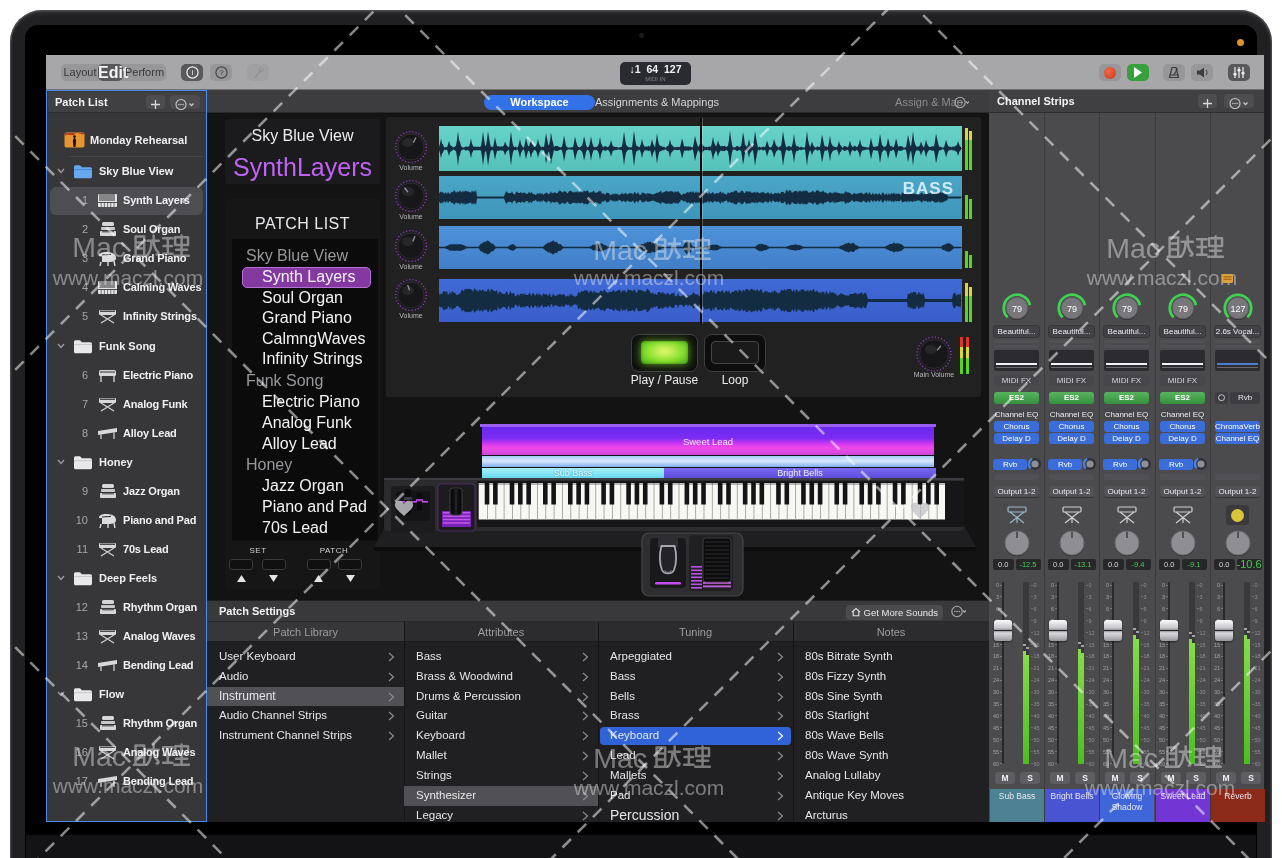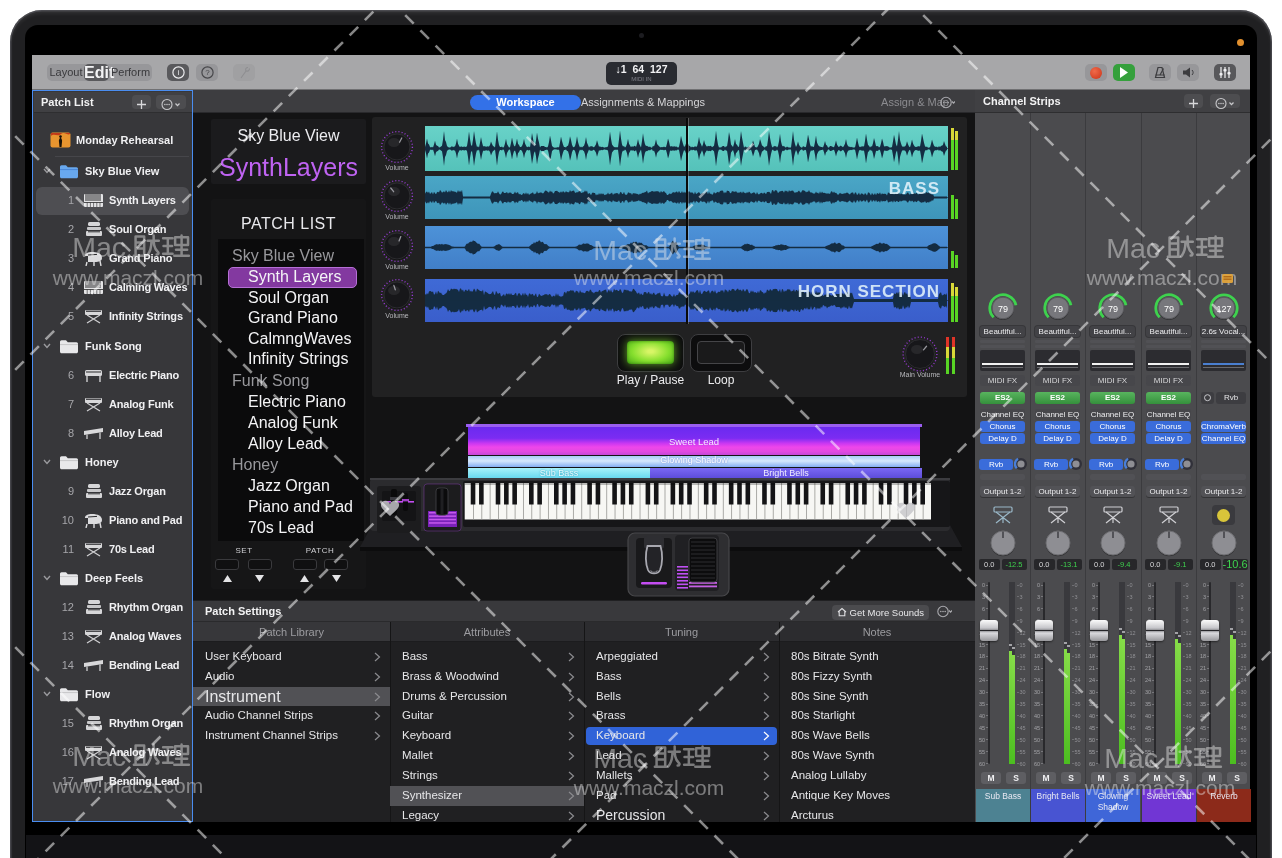--- a/index.html
+++ b/index.html
@@ -3,21 +3,21 @@
 *{margin:0;padding:0;box-sizing:border-box}
 body{background:#fff;font-family:"Liberation Sans",sans-serif;-webkit-font-smoothing:antialiased}
 #stage{position:relative;width:1282px;height:858px;overflow:hidden;background:#fff}
 </style></head><body>
 <div id="stage">
 <div style="position:absolute;left:10px;top:10px;width:1262px;height:860px;background:#202022;border-radius:32px 32px 0 0;box-shadow:inset 0 0 0 1.5px rgba(105,105,112,.45), inset 0 3px 4px rgba(255,255,255,.10);"></div>
 <div style="position:absolute;left:25px;top:25px;width:1232px;height:845px;background:#000;border-radius:13px 13px 0 0;"></div>
 <div style="position:absolute;left:26px;top:835px;width:1230px;height:23px;background:#131316;"></div>
 <div style="position:absolute;left:639px;top:33px;width:5px;height:5px;background:#1c1c20;border-radius:50%;"></div>
 <div style="position:absolute;left:1237px;top:39px;width:7px;height:7px;background:#e2902e;border-radius:50%;"></div>
-<div style="position:absolute;left:32px;top:55px;width:1218px;height:765px;background:#141415;text-decoration:underline;">
+<div style="position:absolute;left:46px;top:55px;width:1218px;height:765px;background:#141415;text-decoration:underline;">
 <div style="position:absolute;left:0px;top:0px;width:1218px;height:35px;background:#a7a7a9;border-bottom:1px solid #707072;"></div>
       <div style="position:absolute;left:15px;top:9px;width:105px;height:17px;background:#97979a;border-radius:5px;"></div>
       <div style="position:absolute;left:15px;top:9px;width:38px;height:17px;font-size:11px;color:#39393c;line-height:17px;text-align:center;">Layout</div>
       <div style="position:absolute;left:52px;top:9px;width:25px;height:17px;background:#59595c;border-radius:5px;"></div>
       <div style="position:absolute;left:52px;top:9px;width:25px;height:17px;font-size:16px;color:#f4f4f5;line-height:17px;text-align:right;font-weight:bold;">Edit</div>
       <div style="position:absolute;left:77px;top:9px;width:43px;height:17px;font-size:11px;color:#39393c;line-height:17px;text-align:center;">Perform</div>
       <div style="position:absolute;left:135px;top:9px;width:22px;height:17px;background:#59595c;border-radius:5px;">
         <svg width="13" height="13" viewBox="0 0 13 13" style="margin:2px auto;display:block">
           <circle cx="6.5" cy="6.5" r="5.6" fill="none" stroke="#ececee" stroke-width="1.2"></circle>
           <text x="6.5" y="9.3" font-size="8" fill="#ececee" text-anchor="middle" font-family="Liberation Sans">i</text>
@@ -387,21 +387,20 @@
       <div style="position:absolute;left:393px;top:171px;width:523px;height:43px;background:linear-gradient(180deg,#4d92d8,#417fc8);"></div>
       <svg style="position:absolute;left:393px;top:171px" width="523" height="43">
         <polygon points="0,20.8 1,20.8 2,20.8 3,20.8 4,20.8 5,20.8 6,20.7 7,20.1 8,19.9 9,19.5 10,18.7 11,18.5 12,18.1 13,18.7 14,18 15,18.2 16,18.4 17,17.8 18,18.7 19,18.3 20,18.2 21,17.9 22,18.4 23,18.5 24,19 25,19.3 26,20.1 27,20.4 28,20.6 29,20.8 30,20.8 31,20.8 32,20.8 33,20.8 34,20.8 35,20.8 36,20.8 37,20.8 38,20.8 39,20.8 40,20.4 41,18.6 42,17.6 43,17.7 44,16.5 45,16 46,15.5 47,16 48,14.3 49,15.1 50,15.1 51,16.2 52,17 53,17.9 54,17.4 55,18.8 56,20.2 57,20.8 58,20.8 59,20.8 60,20.8 61,20.8 62,20.8 63,20.8 64,20.8 65,20.8 66,20.8 67,20.8 68,20.8 69,20.5 70,19.9 71,19 72,18.7 73,18.6 74,18.1 75,18.8 76,19.5 77,20.5 78,20.8 79,20.8 80,20.8 81,20.8 82,20.8 83,20.8 84,20.8 85,20.8 86,20.8 87,20.8 88,20.8 89,20.8 90,20.8 91,20.8 92,20.8 93,20.8 94,20.8 95,20.8 96,20.8 97,20.8 98,20.8 99,20.8 100,20.8 101,20.8 102,20.8 103,20.8 104,20.8 105,19.8 106,19 107,17.7 108,18.1 109,16 110,17.4 111,15.7 112,15.7 113,15.8 114,14.2 115,14.8 116,16.4 117,15.8 118,16 119,17.8 120,18.2 121,18 122,18.6 123,19.8 124,20.6 125,20.8 126,20.8 127,20.8 128,20.8 129,20.8 130,20.8 131,20.8 132,20.8 133,20.8 134,20.8 135,20.8 136,20.8 137,20.8 138,20.8 139,20.8 140,20.8 141,20.8 142,20.8 143,20.8 144,20.8 145,20.8 146,20.8 147,20.8 148,20.8 149,20.8 150,20.8 151,20.4 152,20.2 153,19.4 154,18.5 155,18.7 156,18.7 157,18.4 158,17.4 159,17.4 160,18 161,17.5 162,17.5 163,17.5 164,18 165,18.9 166,19 167,19.5 168,20.2 169,20.8 170,20.8 171,20.8 172,20.8 173,20.8 174,20.8 175,20.8 176,20.8 177,20.8 178,20.8 179,20.8 180,20.8 181,20.8 182,20.8 183,20.8 184,20.8 185,20.8 186,20.8 187,20.8 188,20.8 189,20.8 190,20.8 191,20.8 192,20.8 193,20.8 194,20.8 195,20.8 196,20.8 197,20.8 198,20.3 199,20.1 200,19.8 201,19.2 202,18.4 203,17.9 204,18.2 205,17.9 206,16.2 207,17.7 208,15.8 209,16 210,16.3 211,15.4 212,16.2 213,17.7 214,15.9 215,17.3 216,16.6 217,17.2 218,18.6 219,19.1 220,19.5 221,19.1 222,19.7 223,20.6 224,20.8 225,20.8 226,20.8 227,20.8 228,20.8 229,20.8 230,20.8 231,20.8 232,20.8 233,20.8 234,20.8 235,20.8 236,20.8 237,20.8 238,20.8 239,20.8 240,20.8 241,20.8 242,20.8 243,20.8 244,20.8 245,19.2 246,17 247,15.8 248,14.6 249,16.6 250,16.8 251,15.6 252,17.6 253,19.7 254,20.8 255,20.8 256,20.8 257,20.8 258,20.8 259,20.8 260,20.8 261,20.8 262,20.8 263,20.8 264,20.8 265,20.8 266,20.8 267,20.8 268,20.5 269,19.7 270,19.5 271,18.7 272,19.1 273,19 274,18.4 275,18.9 276,18.4 277,18.6 278,19 279,18.8 280,19.9 281,20.3 282,20.6 283,20.8 284,20.8 285,20.8 286,20.8 287,20.8 288,20.8 289,20.8 290,20.8 291,20.8 292,20.8 293,20.8 294,20.8 295,20.8 296,20.8 297,20.8 298,20.8 299,20.8 300,20.8 301,20.8 302,20.8 303,20.8 304,20.8 305,20.8 306,20.8 307,20.8 308,20.8 309,20.8 310,20.8 311,20.8 312,20.8 313,20.8 314,20.8 315,20.8 316,20.7 317,20.1 318,19.3 319,18.7 320,17.7 321,18.4 322,17.4 323,18.1 324,18 325,18.8 326,18.9 327,18.5 328,19.7 329,19.8 330,20.8 331,20.8 332,20.8 333,20.8 334,20.8 335,20.8 336,20.8 337,20.8 338,20.8 339,20.8 340,20.8 341,20.8 342,20.8 343,20.8 344,20.8 345,20.8 346,20.8 347,20.8 348,20.6 349,20 350,19.9 351,19.1 352,19.6 353,18.8 354,19.1 355,19 356,18.1 357,18.7 358,18.4 359,19.2 360,18.9 361,19.1 362,19.7 363,20.3 364,20.5 365,20.8 366,20.8 367,20.8 368,20.8 369,20.8 370,20.8 371,20.8 372,20.8 373,20.8 374,20.8 375,20.8 376,20.8 377,20.8 378,20.8 379,20.8 380,20.8 381,20.8 382,20.8 383,20.8 384,20.8 385,20.8 386,20.8 387,20.8 388,20.8 389,20.8 390,20.8 391,20.8 392,20.8 393,20.8 394,20.8 395,20.8 396,20.8 397,20.8 398,20.8 399,20.8 400,20.8 401,20 402,19.8 403,19.3 404,19.1 405,18.5 406,17.8 407,17.3 408,17.6 409,17 410,16.3 411,17.7 412,17.7 413,17.2 414,16.8 415,17.3 416,18.3 417,19.4 418,19.2 419,19.9 420,20.7 421,20.8 422,20.8 423,20.8 424,20.8 425,20.8 426,20.8 427,20.8 428,20.8 429,20.8 430,20.8 431,20.8 432,20.8 433,20.8 434,20.8 435,20.8 436,20.8 437,20.8 438,20.8 439,20.8 440,20.8 441,20.8 442,20.8 443,20.8 444,20.8 445,20.8 446,20.8 447,20 448,19.7 449,19.1 450,18.8 451,18.1 452,17.7 453,17.9 454,17.3 455,16.3 456,17.6 457,17.6 458,17.6 459,16.8 460,18.1 461,17.7 462,18.1 463,18.7 464,19.4 465,20.4 466,20.8 467,20.8 468,20.8 469,20.8 470,20.8 471,20.8 472,20.8 473,20.8 474,20.8 475,20.8 476,20.8 477,20.8 478,20.8 479,20.8 480,20.8 481,20.8 482,20.8 483,20.8 484,20.8 485,20.8 486,20.8 487,20.8 488,20.8 489,20.8 490,20.8 491,20.8 492,20.8 493,20.8 494,20.8 495,20.8 496,20.8 497,20.8 498,20.8 499,20.8 500,20.8 501,20.8 502,20.7 503,20 504,19.1 505,19 506,18.3 507,18.3 508,17.3 509,17.5 510,17.1 511,17.8 512,18.1 513,19.2 514,19.7 515,20.8 516,20.8 517,20.8 518,20.8 519,20.8 520,20.8 521,20.8 522,20.8 522,22.2 521,22.2 520,22.2 519,22.2 518,22.2 517,22.2 516,22.2 515,22.2 514,23.3 513,23.8 512,24.9 511,25.2 510,25.9 509,25.5 508,25.7 507,24.7 506,24.7 505,24 504,23.9 503,23 502,22.3 501,22.2 500,22.2 499,22.2 498,22.2 497,22.2 496,22.2 495,22.2 494,22.2 493,22.2 492,22.2 491,22.2 490,22.2 489,22.2 488,22.2 487,22.2 486,22.2 485,22.2 484,22.2 483,22.2 482,22.2 481,22.2 480,22.2 479,22.2 478,22.2 477,22.2 476,22.2 475,22.2 474,22.2 473,22.2 472,22.2 471,22.2 470,22.2 469,22.2 468,22.2 467,22.2 466,22.2 465,22.6 464,23.6 463,24.3 462,24.9 461,25.3 460,24.9 459,26.2 458,25.4 457,25.4 456,25.4 455,26.7 454,25.7 453,25.1 452,25.3 451,24.9 450,24.2 449,23.9 448,23.3 447,23 446,22.2 445,22.2 444,22.2 443,22.2 442,22.2 441,22.2 440,22.2 439,22.2 438,22.2 437,22.2 436,22.2 435,22.2 434,22.2 433,22.2 432,22.2 431,22.2 430,22.2 429,22.2 428,22.2 427,22.2 426,22.2 425,22.2 424,22.2 423,22.2 422,22.2 421,22.2 420,22.3 419,23.1 418,23.8 417,23.6 416,24.7 415,25.7 414,26.2 413,25.8 412,25.3 411,25.3 410,26.7 409,26 408,25.4 407,25.7 406,25.2 405,24.5 404,23.9 403,23.7 402,23.2 401,23 400,22.2 399,22.2 398,22.2 397,22.2 396,22.2 395,22.2 394,22.2 393,22.2 392,22.2 391,22.2 390,22.2 389,22.2 388,22.2 387,22.2 386,22.2 385,22.2 384,22.2 383,22.2 382,22.2 381,22.2 380,22.2 379,22.2 378,22.2 377,22.2 376,22.2 375,22.2 374,22.2 373,22.2 372,22.2 371,22.2 370,22.2 369,22.2 368,22.2 367,22.2 366,22.2 365,22.2 364,22.5 363,22.7 362,23.3 361,23.9 360,24.1 359,23.8 358,24.6 357,24.3 356,24.9 355,24 354,23.9 353,24.2 352,23.4 351,23.9 350,23.1 349,23 348,22.4 347,22.2 346,22.2 345,22.2 344,22.2 343,22.2 342,22.2 341,22.2 340,22.2 339,22.2 338,22.2 337,22.2 336,22.2 335,22.2 334,22.2 333,22.2 332,22.2 331,22.2 330,22.2 329,23.2 328,23.3 327,24.5 326,24.1 325,24.2 324,25 323,24.9 322,25.6 321,24.6 320,25.3 319,24.3 318,23.7 317,22.9 316,22.3 315,22.2 314,22.2 313,22.2 312,22.2 311,22.2 310,22.2 309,22.2 308,22.2 307,22.2 306,22.2 305,22.2 304,22.2 303,22.2 302,22.2 301,22.2 300,22.2 299,22.2 298,22.2 297,22.2 296,22.2 295,22.2 294,22.2 293,22.2 292,22.2 291,22.2 290,22.2 289,22.2 288,22.2 287,22.2 286,22.2 285,22.2 284,22.2 283,22.2 282,22.4 281,22.7 280,23.1 279,24.2 278,24 277,24.4 276,24.6 275,24.1 274,24.6 273,24 272,23.9 271,24.3 270,23.5 269,23.3 268,22.5 267,22.2 266,22.2 265,22.2 264,22.2 263,22.2 262,22.2 261,22.2 260,22.2 259,22.2 258,22.2 257,22.2 256,22.2 255,22.2 254,22.2 253,23.3 252,25.4 251,27.4 250,26.2 249,26.4 248,28.4 247,27.2 246,26 245,23.8 244,22.2 243,22.2 242,22.2 241,22.2 240,22.2 239,22.2 238,22.2 237,22.2 236,22.2 235,22.2 234,22.2 233,22.2 232,22.2 231,22.2 230,22.2 229,22.2 228,22.2 227,22.2 226,22.2 225,22.2 224,22.2 223,22.4 222,23.3 221,23.9 220,23.5 219,23.9 218,24.4 217,25.8 216,26.4 215,25.7 214,27.1 213,25.3 212,26.8 211,27.6 210,26.7 209,27 208,27.2 207,25.3 206,26.8 205,25.1 204,24.8 203,25.1 202,24.6 201,23.8 200,23.2 199,22.9 198,22.7 197,22.2 196,22.2 195,22.2 194,22.2 193,22.2 192,22.2 191,22.2 190,22.2 189,22.2 188,22.2 187,22.2 186,22.2 185,22.2 184,22.2 183,22.2 182,22.2 181,22.2 180,22.2 179,22.2 178,22.2 177,22.2 176,22.2 175,22.2 174,22.2 173,22.2 172,22.2 171,22.2 170,22.2 169,22.2 168,22.8 167,23.5 166,24 165,24.1 164,25 163,25.5 162,25.5 161,25.5 160,25 159,25.6 158,25.6 157,24.6 156,24.3 155,24.3 154,24.5 153,23.6 152,22.8 151,22.6 150,22.2 149,22.2 148,22.2 147,22.2 146,22.2 145,22.2 144,22.2 143,22.2 142,22.2 141,22.2 140,22.2 139,22.2 138,22.2 137,22.2 136,22.2 135,22.2 134,22.2 133,22.2 132,22.2 131,22.2 130,22.2 129,22.2 128,22.2 127,22.2 126,22.2 125,22.2 124,22.4 123,23.2 122,24.4 121,25 120,24.8 119,25.2 118,27 117,27.2 116,26.6 115,28.2 114,28.8 113,27.2 112,27.3 111,27.3 110,25.6 109,27 108,24.9 107,25.3 106,24 105,23.2 104,22.2 103,22.2 102,22.2 101,22.2 100,22.2 99,22.2 98,22.2 97,22.2 96,22.2 95,22.2 94,22.2 93,22.2 92,22.2 91,22.2 90,22.2 89,22.2 88,22.2 87,22.2 86,22.2 85,22.2 84,22.2 83,22.2 82,22.2 81,22.2 80,22.2 79,22.2 78,22.2 77,22.5 76,23.5 75,24.2 74,24.9 73,24.4 72,24.3 71,24 70,23.1 69,22.5 68,22.2 67,22.2 66,22.2 65,22.2 64,22.2 63,22.2 62,22.2 61,22.2 60,22.2 59,22.2 58,22.2 57,22.2 56,22.8 55,24.2 54,25.6 53,25.1 52,26 51,26.8 50,27.9 49,27.9 48,28.7 47,27 46,27.5 45,27 44,26.5 43,25.3 42,25.4 41,24.4 40,22.6 39,22.2 38,22.2 37,22.2 36,22.2 35,22.2 34,22.2 33,22.2 32,22.2 31,22.2 30,22.2 29,22.2 28,22.4 27,22.6 26,22.9 25,23.7 24,24 23,24.5 22,24.6 21,25.1 20,24.8 19,24.7 18,24.3 17,25.2 16,24.6 15,24.8 14,25 13,24.3 12,24.9 11,24.5 10,24.3 9,23.5 8,23.1 7,22.9 6,22.3 5,22.2 4,22.2 3,22.2 2,22.2 1,22.2 0,22.2" fill="#142c42"></polygon>
         <rect x="0" y="21.0" width="523" height="1" fill="#142c42" opacity=".7"></rect>
       </svg>
       <div style="position:absolute;left:393px;top:224px;width:523px;height:43px;background:linear-gradient(180deg,#3f6ad6,#3a5ecb);"></div>
       <svg style="position:absolute;left:393px;top:224px" width="523" height="43">
         <polygon points="0,14.8 1,16 2,14 3,15.6 4,12.6 5,11.9 6,12.3 7,13.3 8,12.2 9,15.8 10,14.9 11,12.2 12,15.4 13,11.7 14,12.8 15,14.2 16,13.4 17,15.5 18,15.9 19,16 20,14.7 21,14.5 22,13 23,10.1 24,12 25,11.7 26,9.5 27,10.1 28,10.5 29,9.6 30,10.2 31,9.8 32,10.6 33,10.8 34,13.1 35,9.4 36,9.4 37,11.8 38,10.6 39,13.3 40,11.2 41,10.6 42,12.1 43,11.6 44,9.7 45,12.8 46,11.4 47,13 48,11.7 49,9.5 50,10.7 51,13.3 52,9.6 53,10.5 54,11.1 55,12.1 56,12.1 57,12.6 58,10.6 59,16.2 60,12.2 61,13.1 62,13.5 63,14.2 64,15.3 65,15 66,15.1 67,13.4 68,12 69,15.2 70,16.1 71,11.8 72,13.6 73,15 74,14.3 75,13.8 76,17.4 77,17.1 78,16 79,15.1 80,17.4 81,14.7 82,14.4 83,15.8 84,14 85,16 86,14.1 87,16 88,16 89,16.1 90,14.6 91,13.8 92,17.4 93,15.1 94,14 95,14.7 96,16.7 97,16.1 98,13.8 99,16.8 100,13.5 101,16 102,15.4 103,18 104,14.5 105,14.4 106,16.1 107,14.7 108,15.3 109,17.2 110,15.7 111,14.3 112,17.9 113,17.8 114,14.7 115,15.7 116,17 117,16.8 118,16.2 119,15.9 120,15.1 121,15.6 122,15 123,16.4 124,15.3 125,14.9 126,16.5 127,18 128,17.1 129,16.5 130,17.8 131,14 132,17 133,14.5 134,17.5 135,16.8 136,18.2 137,16.8 138,17.6 139,13.4 140,12.7 141,14.8 142,12.3 143,12.3 144,12.5 145,11.7 146,10.9 147,12.1 148,11 149,12.4 150,14 151,11.4 152,12.3 153,12.5 154,14.6 155,11.1 156,13.3 157,13.5 158,13.6 159,14.1 160,14.3 161,12.3 162,11.8 163,12.1 164,13 165,10.5 166,11.1 167,13.3 168,13.3 169,14.4 170,12.7 171,12.9 172,12.4 173,13.2 174,11.3 175,11 176,13.8 177,11.8 178,12.2 179,10.7 180,11.2 181,10.3 182,14.1 183,11.9 184,10.6 185,13 186,10.4 187,13.2 188,13.3 189,9.5 190,11.6 191,11.1 192,10.8 193,12 194,12.1 195,10 196,11.1 197,13.8 198,13.7 199,10.2 200,11.2 201,10.6 202,11.7 203,10.7 204,12.3 205,12.3 206,12.4 207,12.6 208,9.7 209,10 210,11.5 211,12.4 212,14.5 213,14.4 214,13.3 215,16 216,14.2 217,15.5 218,16.3 219,13.1 220,13.3 221,13.1 222,15 223,13.5 224,12.8 225,15.5 226,14 227,16.1 228,14.3 229,13.6 230,15.7 231,15.7 232,15 233,14 234,14.6 235,13.3 236,17.1 237,17.3 238,17.2 239,13.6 240,16.4 241,17.4 242,17 243,17.6 244,15.3 245,14.9 246,16.4 247,17.6 248,17.5 249,14.7 250,17.7 251,16.6 252,15.7 253,15.9 254,13.6 255,13.6 256,15.5 257,15 258,16.1 259,14.9 260,17.4 261,16.9 262,14.1 263,15.7 264,15.5 265,14 266,11.7 267,13.7 268,12.1 269,13.6 270,13.7 271,12.2 272,11.1 273,11.6 274,14.6 275,10.8 276,14.6 277,15.2 278,13.2 279,11.8 280,12 281,13.1 282,12.8 283,11.6 284,11.4 285,14.7 286,12.8 287,11.8 288,11.8 289,13.7 290,11 291,14.1 292,14.4 293,12.7 294,12.7 295,13 296,11.1 297,12 298,10.9 299,14.1 300,9.9 301,11.4 302,11.3 303,13.5 304,10.6 305,11.4 306,12.1 307,9.8 308,10.3 309,10.1 310,12.1 311,11.3 312,10.1 313,9.6 314,11.4 315,10.4 316,11.1 317,12.6 318,9.7 319,11.2 320,12.8 321,11 322,9.8 323,11.5 324,14.3 325,14.1 326,11.3 327,13.2 328,11.6 329,13.7 330,13.1 331,13.5 332,14.3 333,11.7 334,14.2 335,11.2 336,11.5 337,13 338,13.3 339,15.1 340,13.2 341,14 342,10.5 343,11.1 344,12.2 345,10 346,10.8 347,12.1 348,9.9 349,10.2 350,9.8 351,9.9 352,9.9 353,12.2 354,12.3 355,9.7 356,13.9 357,9.9 358,10.4 359,13.2 360,11.3 361,12.4 362,10.8 363,10 364,10.7 365,10.3 366,12.8 367,11.8 368,12 369,9.9 370,13.1 371,10.9 372,11 373,12.5 374,9.9 375,10.1 376,12.9 377,12.6 378,11.2 379,13.3 380,13.9 381,12.6 382,14.7 383,12.2 384,13.3 385,12.3 386,15.9 387,12.2 388,12.7 389,14.8 390,15.2 391,11.6 392,14.4 393,12.8 394,14.2 395,12.7 396,15.6 397,13.9 398,17 399,16.6 400,15.3 401,15.9 402,13.6 403,14.9 404,15.3 405,15.6 406,16.6 407,16.5 408,16.1 409,17.3 410,16.6 411,14.7 412,15.1 413,15.1 414,14.9 415,14.8 416,12.9 417,15 418,13.9 419,16 420,13.8 421,15 422,13.5 423,13.1 424,16.5 425,13.4 426,14.5 427,13.4 428,17.1 429,20 430,20 431,20 432,20 433,20 434,20 435,20 436,20 437,20 438,20 439,20 440,20 441,20 442,20 443,20 444,20 445,20 446,20 447,20 448,20 449,20 450,20 451,20 452,20 453,20 454,20 455,20 456,20 457,20 458,20 459,20 460,20 461,20 462,20 463,20 464,20 465,20 466,20 467,20 468,20 469,13.9 470,15.2 471,14.4 472,13.1 473,15.1 474,12.4 475,12.9 476,13.6 477,13 478,16.7 479,14 480,12.8 481,15.3 482,14.1 483,16.4 484,13.4 485,15.8 486,20 487,20 488,20 489,20 490,20 491,20 492,20 493,20 494,20 495,20 496,20 497,20 498,20 499,20 500,20 501,20 502,20 503,20 504,20 505,20 506,20 507,20 508,20 509,20 510,20 511,20 512,20 513,20 514,15.3 515,14 516,13.3 517,16.5 518,16 519,15.5 520,14.8 521,16.3 522,13.7 522,29.3 521,26.7 520,28.2 519,27.5 518,27 517,26.5 516,29.7 515,29 514,27.7 513,23 512,23 511,23 510,23 509,23 508,23 507,23 506,23 505,23 504,23 503,23 502,23 501,23 500,23 499,23 498,23 497,23 496,23 495,23 494,23 493,23 492,23 491,23 490,23 489,23 488,23 487,23 486,23 485,27.2 484,29.6 483,26.6 482,28.9 481,27.7 480,30.2 479,29 478,26.3 477,30 476,29.4 475,30.1 474,30.6 473,27.9 472,29.9 471,28.6 470,27.8 469,29.1 468,23 467,23 466,23 465,23 464,23 463,23 462,23 461,23 460,23 459,23 458,23 457,23 456,23 455,23 454,23 453,23 452,23 451,23 450,23 449,23 448,23 447,23 446,23 445,23 444,23 443,23 442,23 441,23 440,23 439,23 438,23 437,23 436,23 435,23 434,23 433,23 432,23 431,23 430,23 429,23 428,25.9 427,29.6 426,28.5 425,29.6 424,26.5 423,29.9 422,29.5 421,28 420,29.2 419,27 418,29.1 417,28 416,30.1 415,28.2 414,28.1 413,27.9 412,27.9 411,28.3 410,26.4 409,25.7 408,26.9 407,26.5 406,26.4 405,27.4 404,27.7 403,28.1 402,29.4 401,27.1 400,27.7 399,26.4 398,26 397,29.1 396,27.4 395,30.3 394,28.8 393,30.2 392,28.6 391,31.4 390,27.8 389,28.2 388,30.3 387,30.8 386,27.1 385,30.7 384,29.7 383,30.8 382,28.3 381,30.4 380,29.1 379,29.7 378,31.8 377,30.4 376,30.1 375,32.9 374,33.1 373,30.5 372,32 371,32.1 370,29.9 369,33.1 368,31 367,31.2 366,30.2 365,32.7 364,32.3 363,33 362,32.2 361,30.6 360,31.7 359,29.8 358,32.6 357,33.1 356,29.1 355,33.3 354,30.7 353,30.8 352,33.1 351,33.1 350,33.2 349,32.8 348,33.1 347,30.9 346,32.2 345,33 344,30.8 343,31.9 342,32.5 341,29 340,29.8 339,27.9 338,29.7 337,30 336,31.5 335,31.8 334,28.8 333,31.3 332,28.7 331,29.5 330,29.9 329,29.3 328,31.4 327,29.8 326,31.7 325,28.9 324,28.7 323,31.5 322,33.2 321,32 320,30.2 319,31.8 318,33.3 317,30.4 316,31.9 315,32.6 314,31.6 313,33.4 312,32.9 311,31.7 310,30.9 309,32.9 308,32.7 307,33.2 306,30.9 305,31.6 304,32.4 303,29.5 302,31.7 301,31.6 300,33.1 299,28.9 298,32.1 297,31 296,31.9 295,30 294,30.3 293,30.3 292,28.6 291,28.9 290,32 289,29.3 288,31.2 287,31.2 286,30.2 285,28.3 284,31.6 283,31.4 282,30.2 281,29.9 280,31 279,31.2 278,29.8 277,27.8 276,28.4 275,32.2 274,28.4 273,31.4 272,31.9 271,30.8 270,29.3 269,29.4 268,30.9 267,29.3 266,31.3 265,29 264,27.5 263,27.3 262,28.9 261,26.1 260,25.6 259,28.1 258,26.9 257,28 256,27.5 255,29.4 254,29.4 253,27.1 252,27.3 251,26.4 250,25.3 249,28.3 248,25.5 247,25.4 246,26.6 245,28.1 244,27.7 243,25.4 242,26 241,25.6 240,26.6 239,29.4 238,25.8 237,25.7 236,25.9 235,29.7 234,28.4 233,29 232,28 231,27.3 230,27.3 229,29.4 228,28.7 227,26.9 226,29 225,27.5 224,30.2 223,29.5 222,28 221,29.9 220,29.7 219,29.9 218,26.7 217,27.5 216,28.8 215,27 214,29.7 213,28.6 212,28.5 211,30.6 210,31.5 209,33 208,33.3 207,30.4 206,30.6 205,30.7 204,30.7 203,32.3 202,31.3 201,32.4 200,31.8 199,32.8 198,29.3 197,29.2 196,31.9 195,33 194,30.9 193,31 192,32.2 191,31.9 190,31.4 189,33.5 188,29.7 187,29.8 186,32.6 185,30 184,32.4 183,31.1 182,28.9 181,32.7 180,31.8 179,32.3 178,30.8 177,31.2 176,29.2 175,32 174,31.7 173,29.8 172,30.6 171,30.1 170,30.3 169,28.6 168,29.7 167,29.7 166,31.9 165,32.5 164,30 163,30.9 162,31.2 161,30.7 160,28.7 159,28.9 158,29.4 157,29.5 156,29.7 155,31.9 154,28.4 153,30.5 152,30.7 151,31.6 150,29 149,30.6 148,32 147,30.9 146,32.1 145,31.3 144,30.5 143,30.7 142,30.7 141,28.2 140,30.3 139,29.6 138,25.4 137,26.2 136,24.8 135,26.2 134,25.5 133,28.5 132,26 131,29 130,25.2 129,26.5 128,25.9 127,25 126,26.5 125,28.1 124,27.7 123,26.6 122,28 121,27.4 120,27.9 119,27.1 118,26.8 117,26.2 116,26 115,27.3 114,28.3 113,25.2 112,25.1 111,28.7 110,27.3 109,25.8 108,27.7 107,28.3 106,26.9 105,28.6 104,28.5 103,25 102,27.6 101,27 100,29.5 99,26.2 98,29.2 97,26.9 96,26.3 95,28.3 94,29 93,27.9 92,25.6 91,29.2 90,28.4 89,26.9 88,27 87,27 86,28.9 85,27 84,29 83,27.2 82,28.6 81,28.3 80,25.6 79,27.9 78,27 77,25.9 76,25.6 75,29.2 74,28.7 73,28 72,29.4 71,31.2 70,26.9 69,27.8 68,31 67,29.6 66,27.9 65,28 64,27.7 63,28.8 62,29.5 61,29.9 60,30.8 59,26.8 58,32.4 57,30.4 56,30.9 55,30.9 54,31.9 53,32.5 52,33.4 51,29.7 50,32.3 49,33.5 48,31.3 47,30 46,31.6 45,30.2 44,33.3 43,31.4 42,30.9 41,32.4 40,31.8 39,29.7 38,32.4 37,31.2 36,33.6 35,33.6 34,29.9 33,32.2 32,32.4 31,33.2 30,32.8 29,33.4 28,32.5 27,32.9 26,33.5 25,31.3 24,31 23,32.9 22,30 21,28.5 20,28.3 19,27 18,27.1 17,27.5 16,29.6 15,28.8 14,30.2 13,31.3 12,27.6 11,30.8 10,28.1 9,27.2 8,30.8 7,29.7 6,30.7 5,31.1 4,30.4 3,27.4 2,29 1,27 0,28.2" fill="#142c42"></polygon>
         <rect x="0" y="21.0" width="523" height="1" fill="#142c42" opacity=".7"></rect>
       </svg>
-      <div style="position:absolute;left:600px;top:227px;width:308px;height:20px;font-size:17px;color:rgba(226,242,250,.88);line-height:20px;text-align:right;font-weight:bold;letter-spacing:1px;">HORN SECTION</div>
       <div style="position:absolute;left:654px;top:63px;width:2px;height:206px;background:#0a0a0a;box-shadow:1px 0 0 rgba(255,255,255,.25);"></div>
       <svg style="position:absolute;left:347px;top:73.5px" width="36" height="36" viewBox="0 0 36 36">
         <circle cx="18" cy="18" r="15.4" fill="none" stroke="#a43fe8" stroke-width="1.4" stroke-dasharray="1 2.2" opacity=".9"></circle>
         <circle cx="18" cy="19" r="13" fill="rgba(0,0,0,.5)"></circle>
         <circle cx="18" cy="18" r="13" fill="#17171a"></circle>
         <circle cx="18" cy="18" r="13" fill="none" stroke="#323236" stroke-width=".8"></circle>
         <ellipse cx="15" cy="13.5" rx="6" ry="4.5" fill="rgba(255,255,255,.07)"></ellipse>
         <g transform="rotate(28 18 18)">
           <rect x="17.35" y="7.2" width="1.3" height="6" rx=".65" fill="#98989e"></rect>
         </g>
@@ -472,21 +471,20 @@
       <div style="position:absolute;left:913.5px;top:282px;width:3px;height:10px;background:#e03428;"></div>
       <div style="position:absolute;left:913.5px;top:292px;width:3px;height:11px;background:#d8d838;"></div>
       <div style="position:absolute;left:913.5px;top:303px;width:3px;height:16px;background:#58d424;"></div>
       <div style="position:absolute;left:919.5px;top:282px;width:3px;height:10px;background:#e03428;"></div>
       <div style="position:absolute;left:919.5px;top:292px;width:3px;height:11px;background:#d8d838;"></div>
       <div style="position:absolute;left:919.5px;top:303px;width:3px;height:16px;background:#58d424;"></div>
       <div style="position:absolute;left:434px;top:368.5px;width:456px;height:3px;background:#9a5ef0;"></div>
       <div style="position:absolute;left:436px;top:371.5px;width:452px;height:28.5px;background:linear-gradient(180deg,#6b2af0 0%,#7b2cf2 40%,#c937f2 58%,#ef46ea 72%,#e14ae0 88%,#c247d8 100%);"></div>
       <div style="position:absolute;left:436px;top:381px;width:452px;height:12px;font-size:9.5px;color:#f4eaff;line-height:12px;text-align:center;line-height:12px;">Sweet Lead</div>
       <div style="position:absolute;left:436px;top:401px;width:452px;height:10.5px;background:linear-gradient(180deg,#a6cdf6 0%,#d6e8fc 45%,#84aef2 100%);"></div>
-      <div style="position:absolute;left:436px;top:400px;width:452px;height:11px;font-size:9px;color:#ffffff;line-height:11px;text-align:center;line-height:11px;text-shadow:0 0 2px rgba(60,90,200,.8);">Glowing Shadow</div>
       <div style="position:absolute;left:436px;top:412.5px;width:182px;height:11.5px;background:linear-gradient(180deg,#a8f2fa,#62d6ee);"></div>
       <div style="position:absolute;left:436px;top:412.5px;width:182px;height:11.5px;font-size:9px;color:#eafcff;line-height:11.5px;text-align:center;line-height:11.5px;text-shadow:0 0 2px rgba(0,120,160,.8);">Sub Bass</div>
       <div style="position:absolute;left:618px;top:412.5px;width:272px;height:11.5px;background:linear-gradient(180deg,#7a68f2,#5a4ad8);"></div>
       <div style="position:absolute;left:618px;top:412.5px;width:272px;height:11.5px;font-size:9px;color:#f0eeff;line-height:11.5px;text-align:center;line-height:11.5px;">Bright Bells</div>
       <svg style="position:absolute;left:328px;top:420px" width="604" height="125" viewBox="0 0 604 125">
         <polygon points="12,50 590,50 602,72 0,72" fill="#1f1f22"></polygon>
         <polygon points="0,72 602,72 602,76 0,76" fill="#0c0c0d"></polygon>
         <rect x="10" y="3" width="580" height="53" rx="4" fill="#2b2b2e"></rect>
         <rect x="10" y="3" width="580" height="2" fill="#3c3c40"></rect>
         <rect x="17" y="11" width="44" height="47" rx="3" fill="#1c1c1e"></rect>
@@ -668,21 +666,21 @@
           <path d="M1 1 L5.5 5 L1 9" stroke="#8b8b8f" stroke-width="1.2" fill="none"></path>
         </svg>
       </div>
       <div style="position:absolute;left:173px;top:611.6px;width:173px;height:19.9px;font-size:11.5px;color:#e6e6e8;line-height:19.9px;white-space:nowrap;">Audio</div>
       <div style="position:absolute;left:342px;top:616.6px;width:8px;height:10px;">
         <svg width="7" height="10" viewBox="0 0 7 10" style="display:block">
           <path d="M1 1 L5.5 5 L1 9" stroke="#8b8b8f" stroke-width="1.2" fill="none"></path>
         </svg>
       </div>
       <div style="position:absolute;left:161px;top:631.5px;width:197px;height:19.9px;background:#515155;"></div>
-      <div style="position:absolute;left:173px;top:631.5px;width:173px;height:19.9px;font-size:16px;color:#e6e6e8;line-height:19.9px;white-space:nowrap;">Instrument</div>
+      <div style="position:absolute;left:173px;top:631.5px;width:173px;height:19.9px;font-size:12px;color:#e6e6e8;line-height:19.9px;white-space:nowrap;">Instrument</div>
       <div style="position:absolute;left:342px;top:636.5px;width:8px;height:10px;">
         <svg width="7" height="10" viewBox="0 0 7 10" style="display:block">
           <path d="M1 1 L5.5 5 L1 9" stroke="#8b8b8f" stroke-width="1.2" fill="none"></path>
         </svg>
       </div>
       <div style="position:absolute;left:173px;top:651.4000000000001px;width:173px;height:19.9px;font-size:11.5px;color:#e6e6e8;line-height:19.9px;white-space:nowrap;">Audio Channel Strips</div>
       <div style="position:absolute;left:342px;top:656.4000000000001px;width:8px;height:10px;">
         <svg width="7" height="10" viewBox="0 0 7 10" style="display:block">
           <path d="M1 1 L5.5 5 L1 9" stroke="#8b8b8f" stroke-width="1.2" fill="none"></path>
         </svg>

